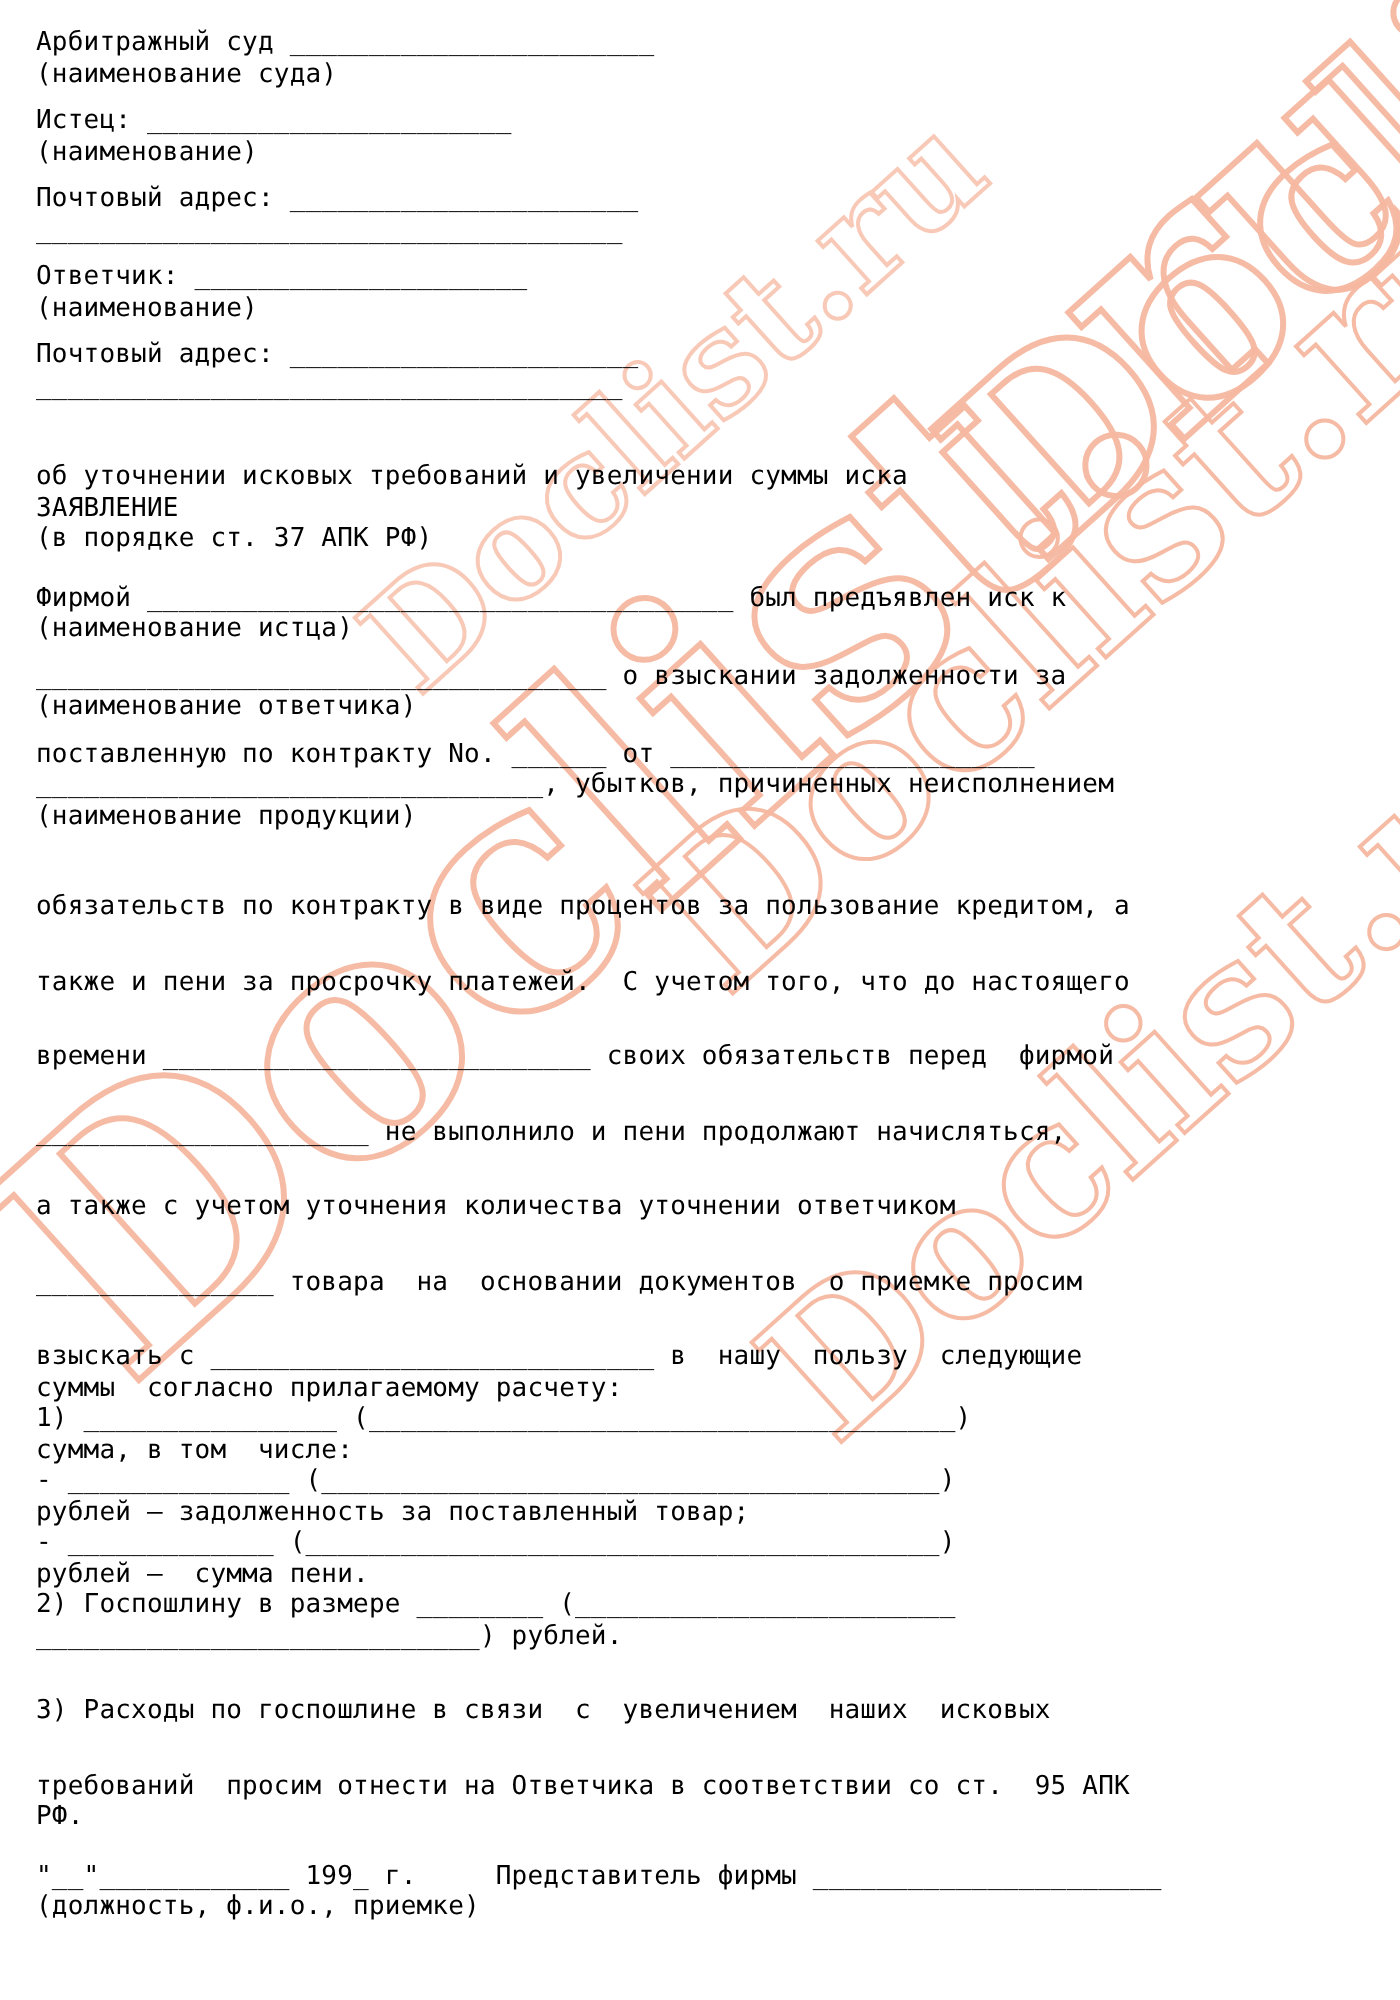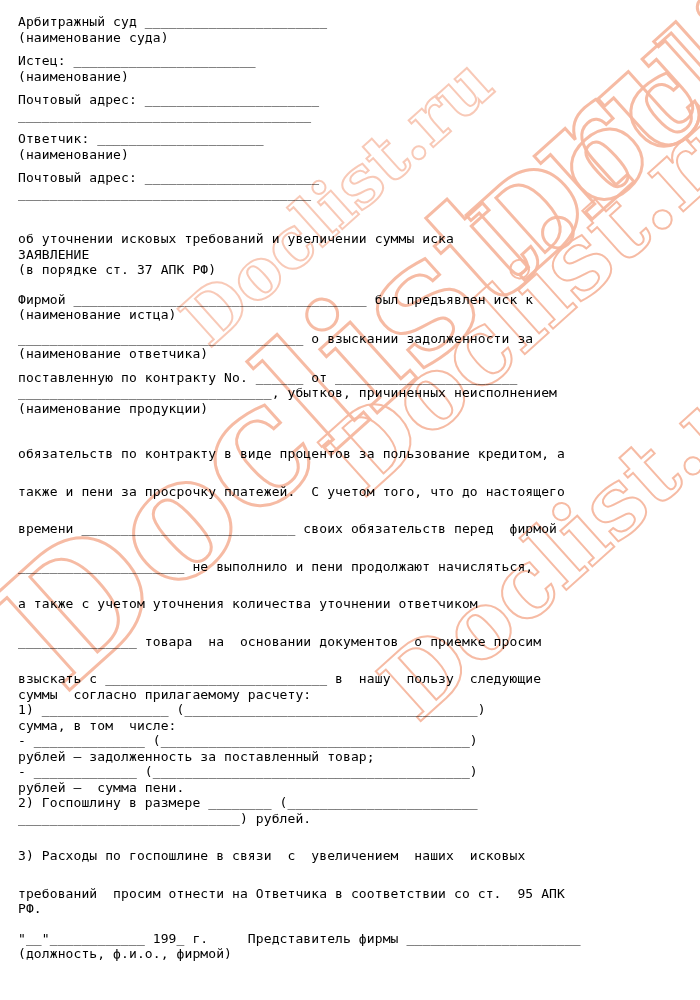--- a/index.html
+++ b/index.html
@@ -177,16 +177,16 @@
     <div class="line">2) Госпошлину в размере ________ (________________________</div>
     <div class="line">____________________________) рублей.</div>
 
     <div class="just">3) Расходы по госпошлине в связи  с  увеличением  наших  исковых</div>
     <div class="just">требований  просим отнести на Ответчика в соответствии со ст.  95 АПК</div>
     <div class="line">РФ.</div>
 
     <div class="gap-md"></div>
 
     <div class="line">"__"____________ 199_ г.     Представитель фирмы ______________________</div>
-    <div class="line">(должность, ф.и.о., фирмой)</div>
+    <div class="line">(должность, ф.и.о., приемке)</div>
 
   </div>
 </div>
 
 </body></html>

